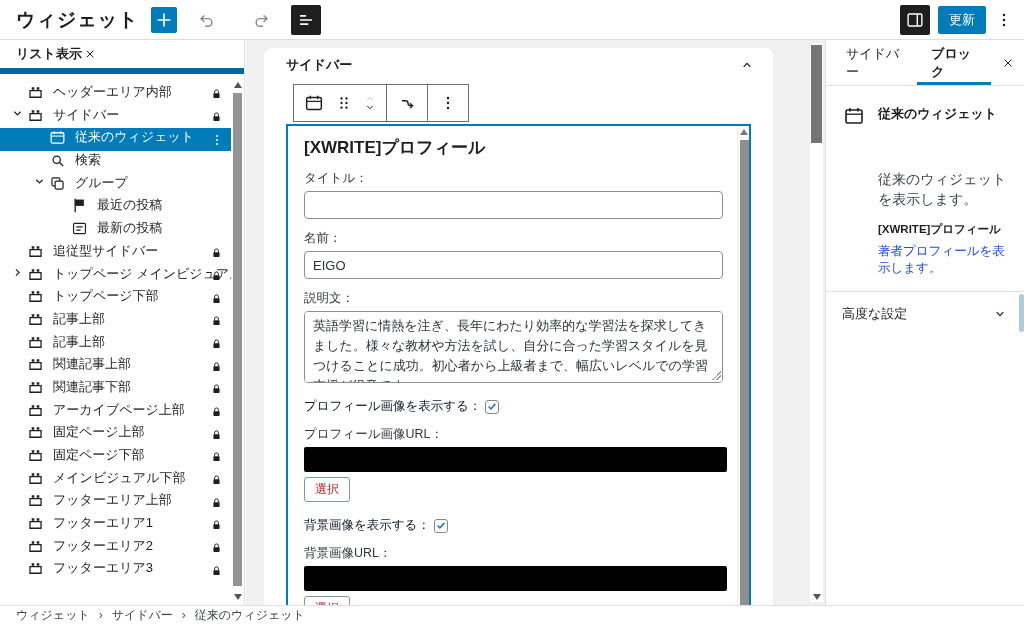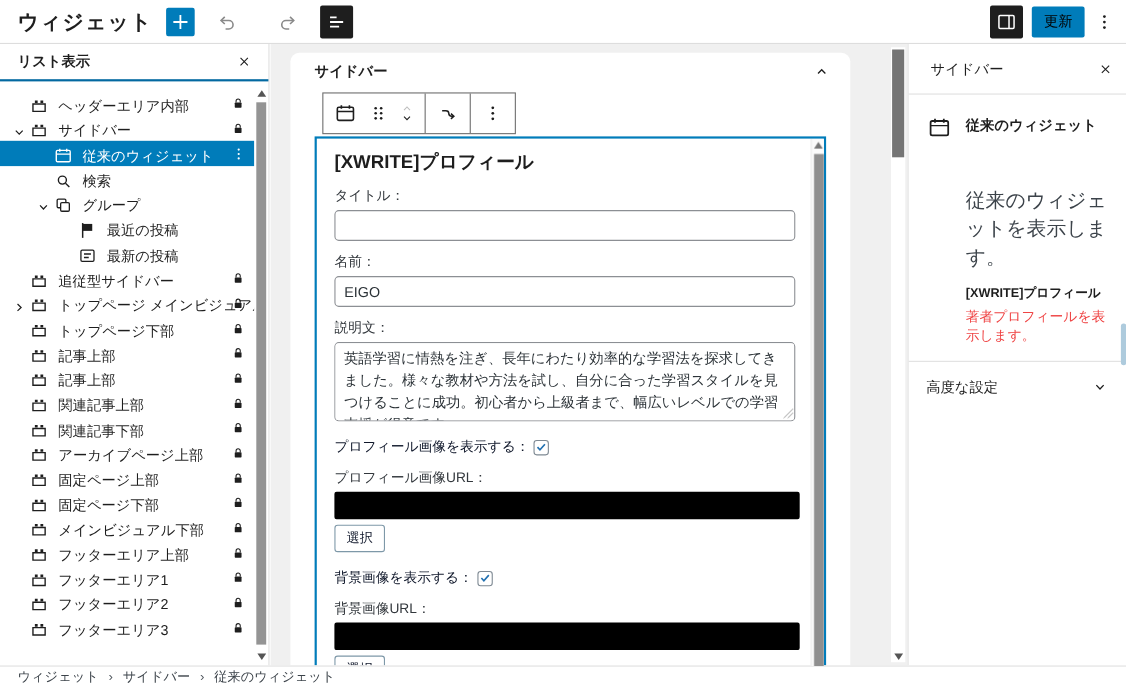--- a/index.html
+++ b/index.html
@@ -13,33 +13,33 @@
             border-bottom:1px solid #dddddd; display:flex; align-items:center; z-index:30; }
   .tb-title { font-size:19px; font-weight:bold; margin-left:16px; letter-spacing:1px; }
   .btn-plus { width:26px; height:26px; background:#007cba; border-radius:2px; margin-left:12px;
               display:flex; align-items:center; justify-content:center; }
   .icon-btn { width:30px; height:30px; display:flex; align-items:center; justify-content:center; color:#8a8a8a; }
   .icon-btn.undo { margin-left:14px; }
   .icon-btn.redo { margin-left:26px; }
   .btn-dark { width:30px; height:30px; background:#1e1e1e; border-radius:2px; margin-left:14px;
               display:flex; align-items:center; justify-content:center; color:#fff; }
   .tb-right { margin-left:auto; display:flex; align-items:center; padding-right:6px; }
-  .btn-update { background:#007cba; color:#000000; border:none; font-size:13px; height:28px;
+  .btn-update { background:#007cba; color:#ffffff; border:none; font-size:13px; height:28px;
                 padding:0 11px; border-radius:2px; margin-left:8px; font-family:inherit; }
   .kebab-top { width:28px; height:28px; display:flex; align-items:center; justify-content:center;
                color:#1e1e1e; margin-left:4px; }
 
   
   .left-panel { position:absolute; left:0; top:40px; bottom:19px; width:245px; background:#fff;
                 border-right:1px solid #e0e0e0; z-index:20; }
-  .lv-head { height:34px; display:flex; align-items:center; justify-content:space-between;
-             padding:0 14px 0 16px; font-size:13px; font-weight:bold; border-bottom:2px solid #0369a1; }
+  .lv-head { height:34px; display:flex; align-items:center; 
+             padding:0 14px 0 16px; font-size:13px; font-weight:bold; border-bottom:6px solid #0369a1; }
   .lv-close { color:#1e1e1e; display:flex; }
   .lv-list { padding-top:9px; font-size:13px; }
-  .lv-row { height:22.7px; display:flex; align-items:flex-end; position:relative; margin-right:13px; }
+  .lv-row { height:22.7px; display:flex; align-items:flex-start; position:relative; margin-right:13px; }
   .d1 { padding-left:8px; } .d2 { padding-left:30px; } .d3 { padding-left:52px; }
   .chev-slot { width:18px; flex:none; display:flex; align-items:center; justify-content:center; color:#1e1e1e; }
   .lv-icon { width:19px; height:19px; flex:none; margin-right:8px; display:flex; align-items:center; justify-content:center; }
   .lv-label { white-space:nowrap; overflow:hidden; }
   .lv-lock { position:absolute; right:8px; top:50%; transform:translateY(-50%); display:flex; color:#1e1e1e; }
   .lv-row.selected { background:#007cba; color:#fff; }
   .lv-row.selected .chev-slot { color:#fff; }
   .row-kebab { position:absolute; right:6px; top:50%; transform:translateY(-50%); color:#fff; display:flex; }
 
   
@@ -64,39 +64,39 @@
   .blk-inner { position:absolute; inset:0 12px 0 0; padding:4px 14px 0 16px; overflow:hidden; }
   .wf-heading { font-size:17px; font-weight:bold; margin:6px 0 4px; }
   .fld-label { display:block; font-size:12.5px; color:#32373c; margin:11px 0 4px; }
   .txt { width:100%; height:28px; border:1px solid #8c8f94; border-radius:4px; background:#fff;
          font-size:13px; padding:0 8px; font-family:inherit; color:#2c3338; }
   textarea.txt { height:72px; resize:none; padding:4px 8px; line-height:1.55; display:block; }
   .ta-wrap { position:relative; }
   .ta-wrap::after { content:""; position:absolute; right:2px; bottom:3px; width:9px; height:9px;
     background:linear-gradient(135deg, transparent 0 50%, #9a9a9a 50% 57%, transparent 57% 71%, #9a9a9a 71% 78%, transparent 78%); }
   .redacted { width:calc(100% + 4px); height:25px; background:#000; border-radius:2px; }
-  .btn-select { font-size:12px; font-family:inherit; margin-top:5px; padding:3px 10px; color:#0f172a;
+  .btn-select { font-size:12px; font-family:inherit; margin-top:5px; padding:3px 10px; color:#b91c1c;
                 background:#fff; border:1px solid #7e98a8; border-radius:3px; display:inline-block; }
   .cb-row { display:flex; align-items:center; font-size:12.5px; color:#0f172a; margin-top:15px; }
   .cb { width:14px; height:14px; border:1px solid #7e8993; border-radius:3px; margin-left:4px;
         display:inline-flex; align-items:center; justify-content:center; background:#fff; }
 
   
   .right-panel { position:absolute; right:0; top:40px; bottom:19px; width:199px; background:#fff;
                  border-left:1px solid #e0e0e0; z-index:20; }
   .tabs { height:46px; border-bottom:1px solid #e0e0e0; display:flex; align-items:stretch; padding-left:6px; }
   .tab { padding:0 14px; display:flex; align-items:center; font-size:13px; color:#1e1e1e; }
   .tab.active { font-weight:bold; box-shadow:inset 0 -3px 0 #007cba; }
   .tabs-close { margin-left:auto; width:38px; display:flex; align-items:center; justify-content:center; color:#1e1e1e; }
   .block-card { display:flex; padding:16px 14px 0 16px; }
   .bc-icon { width:24px; flex:none; margin-right:12px; padding-top:2px; color:#1e1e1e; }
   .bc-title { font-size:13px; font-weight:bold; margin:3px 0 8px; }
-  .bc-desc { font-size:18px; color:#3c434a; line-height:1.45; margin-bottom:12px;margin-top:46px; }
+  .bc-desc { font-size:14px; color:#3c434a; line-height:1.45; margin-bottom:12px;margin-top:46px; }
   .bc-wname { font-size:11.5px; font-weight:bold; margin-bottom:6px; }
-  .bc-wdesc { font-size:12.5px; color:#ef4444; }
+  .bc-wdesc { font-size:12.5px; color:#1d4ed8; }
   .advanced { margin-top:14px; border-top:1px solid #e0e0e0; height:46px; display:flex; align-items:center;
               justify-content:space-between; padding:0 16px; font-size:13px;gap:20px; }
 
   
   .crumb-bar { position:absolute; left:0; right:0; bottom:0; height:19px; background:#fff;
                border-top:1px solid #e0e0e0; display:flex; align-items:center; gap:9px;
                padding-left:16px; font-size:12px; color:#3c434a; z-index:30; }
   .crumb-sep { color:#50575e; }
 
   
@@ -698,20 +698,21 @@
 
   <div class="sb-canvas">
     <div class="thumb"></div>
       <div class="tri down"></div>
   </div>
 </div>
 
 <div class="right-panel">
   <div class="tabs">
     <div class="tab">サイドバー</div>
+    <div class="tab active">ブロック</div>
     <div class="tabs-close">
         <span>
           <svg width="16" height="16" viewBox="0 0 24 24">
             <use href="#i-close"></use>
           </svg>
         </span>
       </div>
   </div>
   <div class="block-card">
     <div class="bc-icon">

